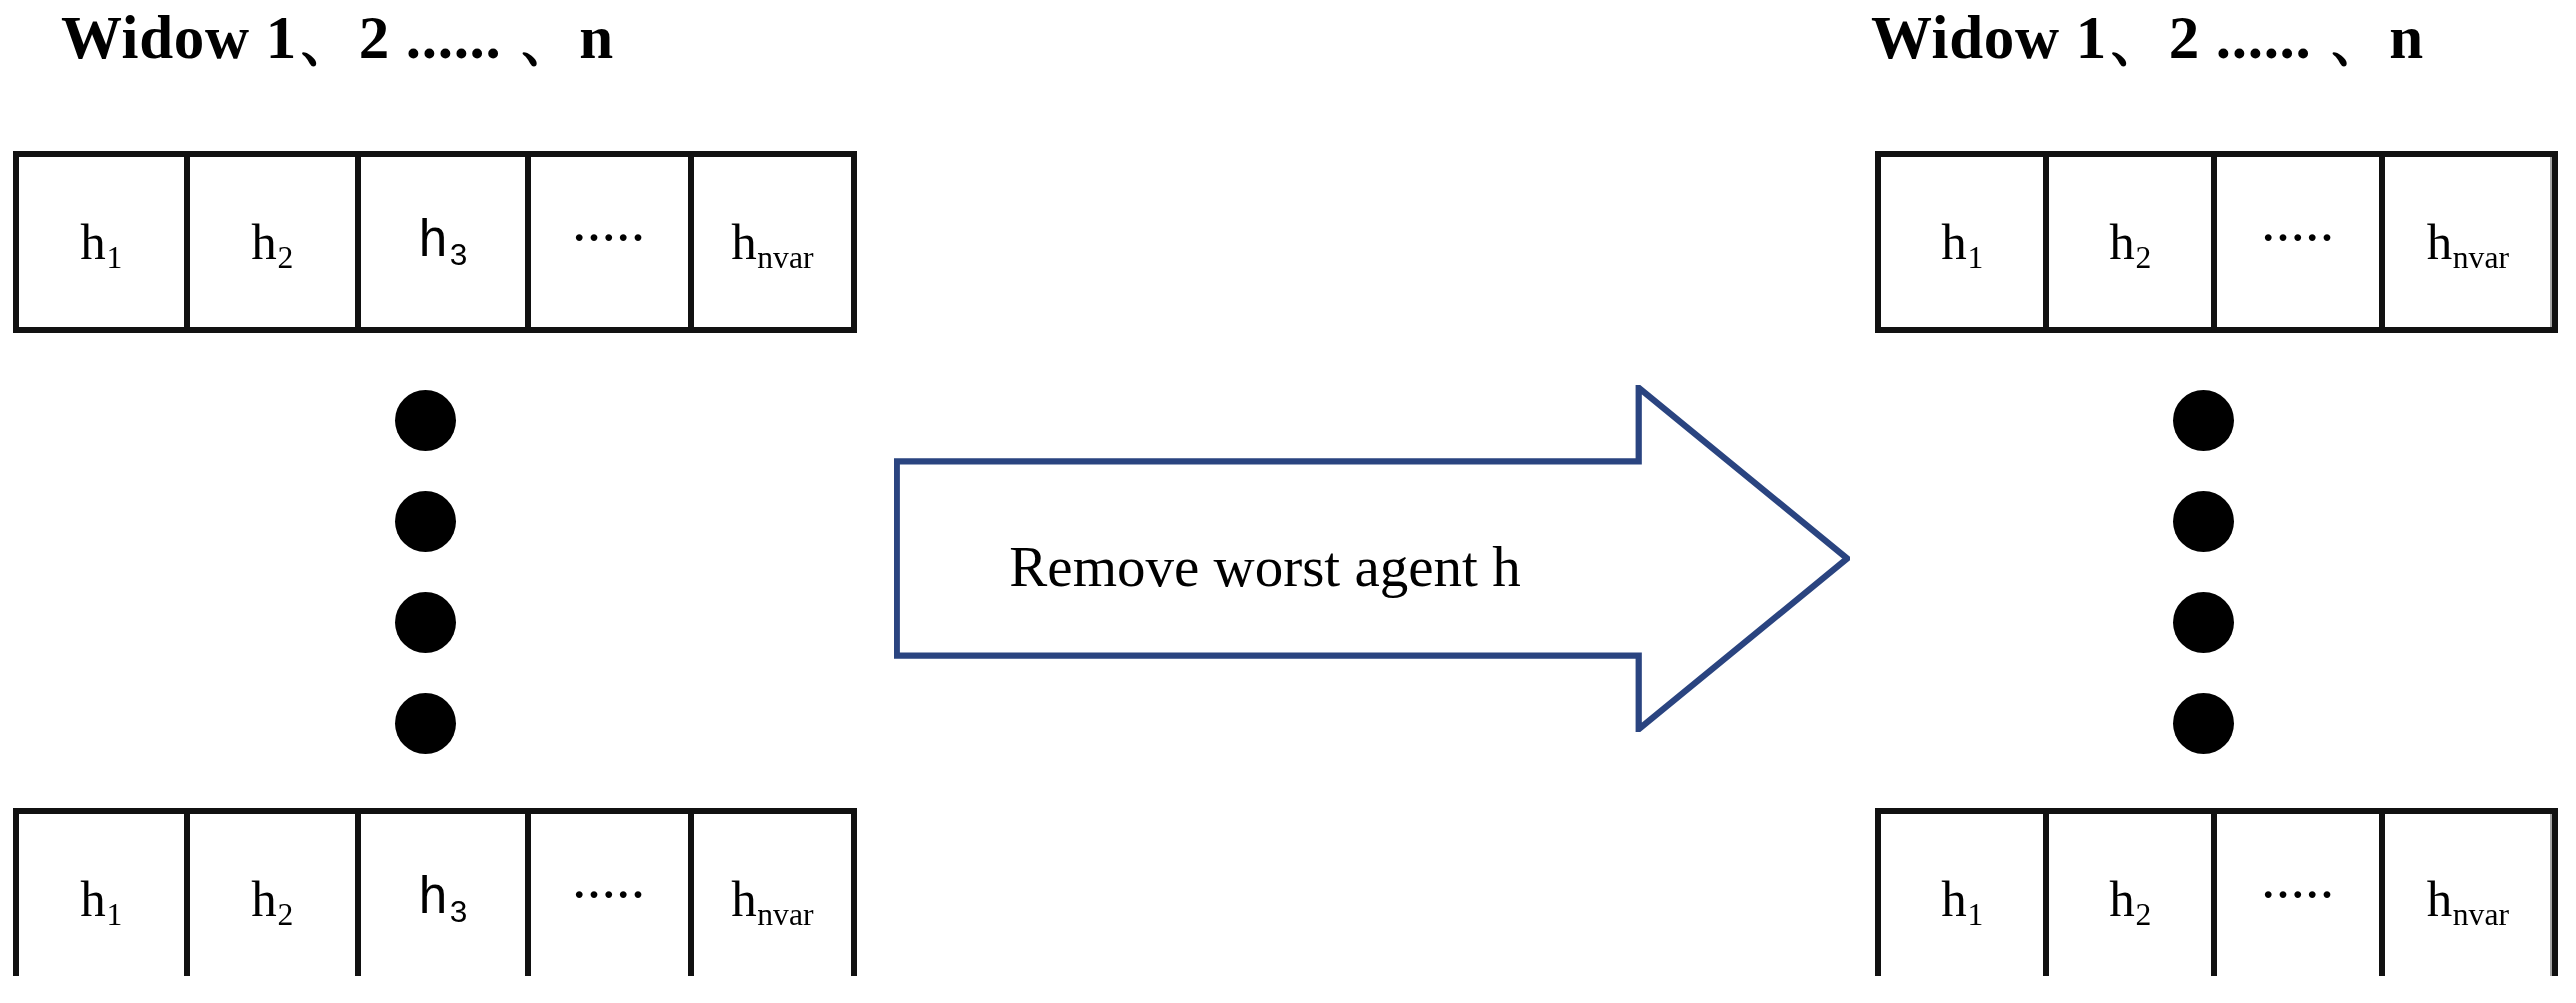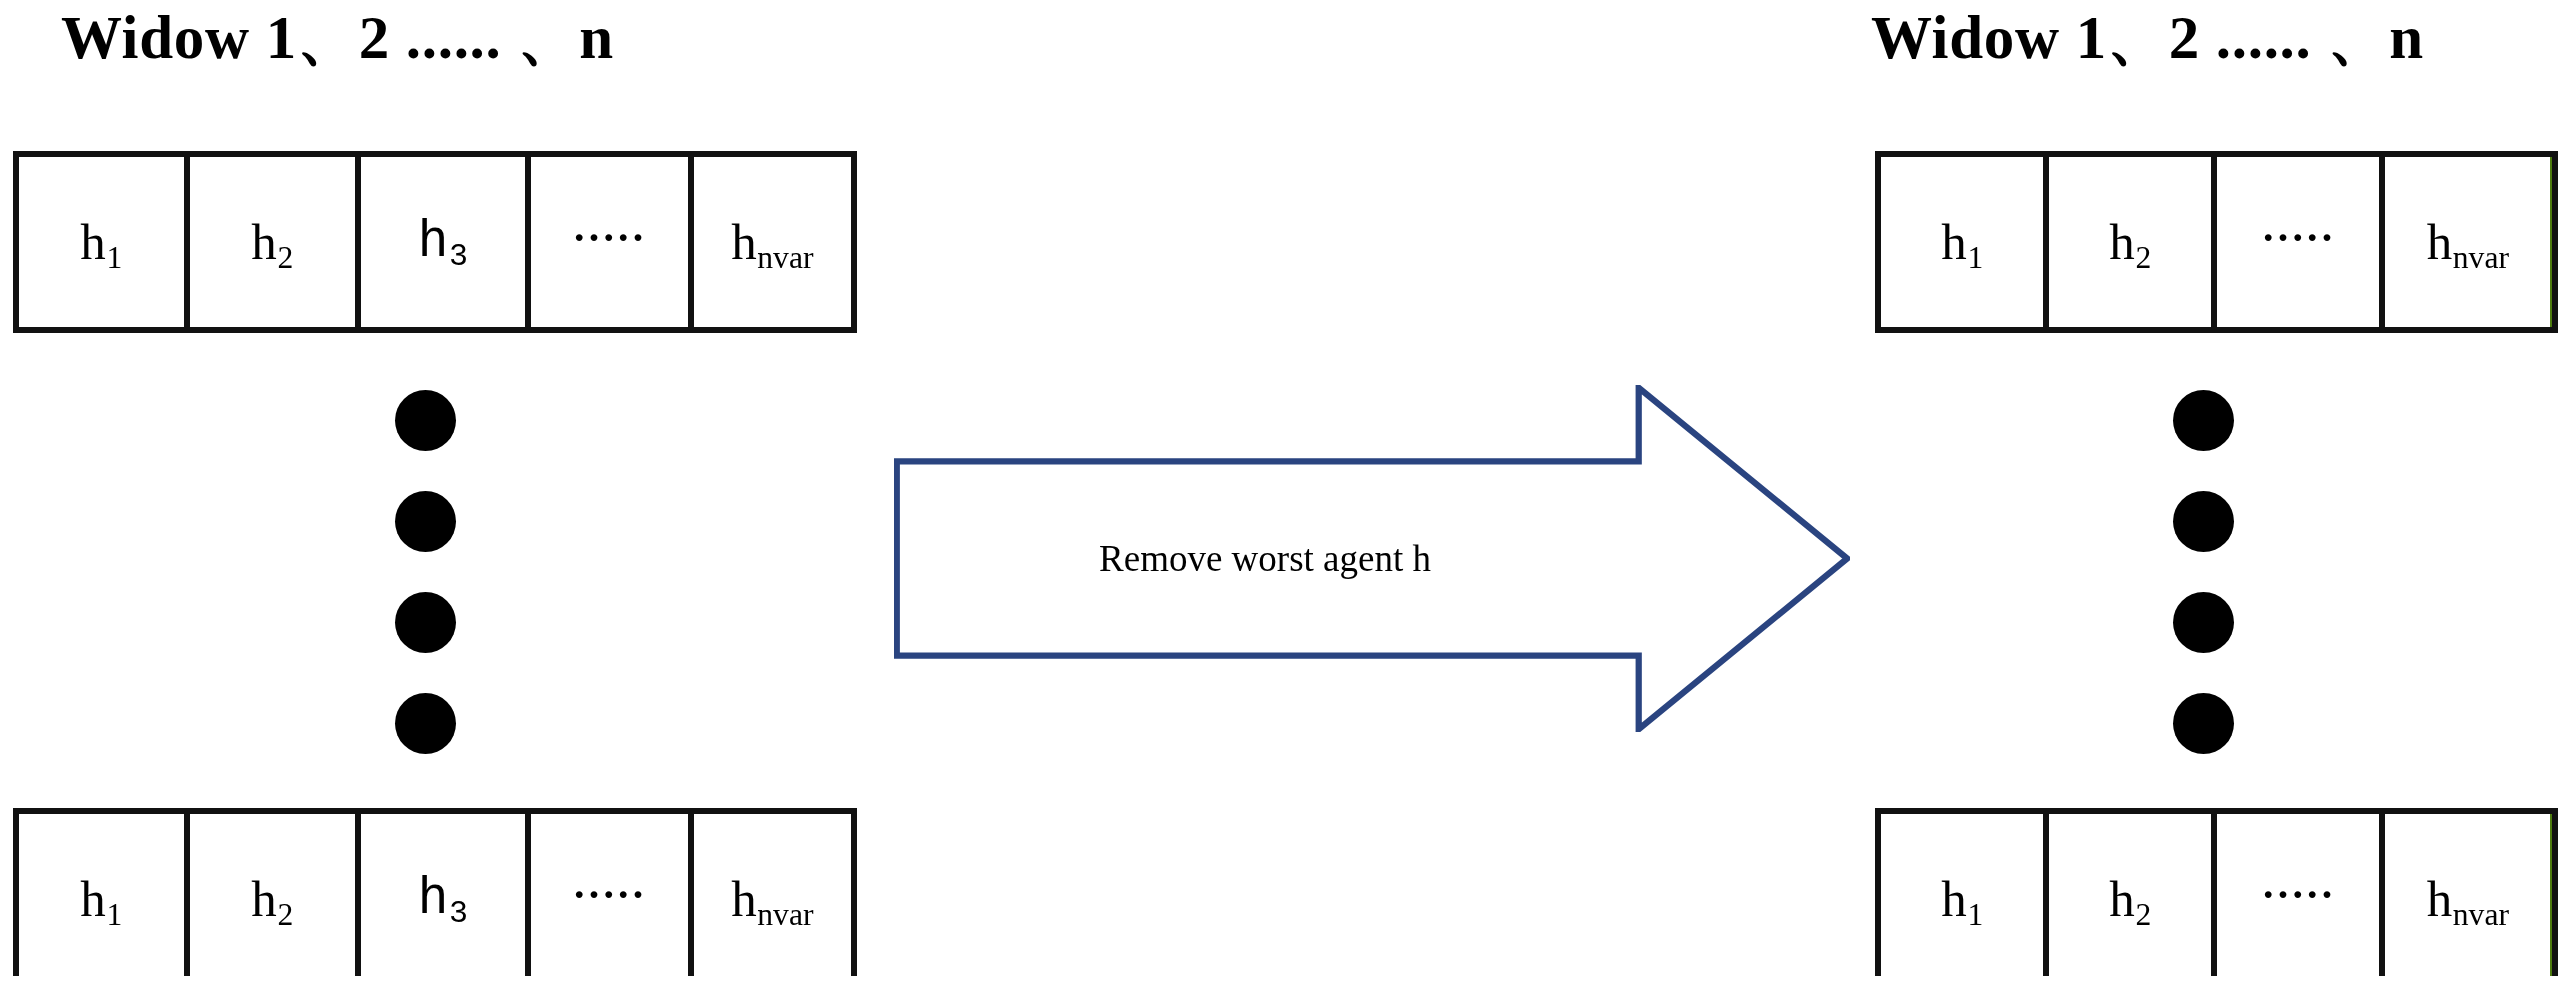--- a/index.html
+++ b/index.html
@@ -33,21 +33,21 @@
   }
   #title-left  { left: 61px;  top: 7px; }
   #title-right { left: 1871px; top: 7px; }
 
   
   .agent-table {
     position: absolute;
     display: flex;
     box-sizing: border-box;
     border: 6.2px solid #111111;
-    background: #4d7c0f;
+    background: #a3a3a3;
   }
   .agent-cell {
     box-sizing: border-box;
     border-right: 6.2px solid #111111;
     display: flex;
     align-items: center;
     justify-content: center;
     background: #ffffff;
     font-size: 51px;
     line-height: 1;
@@ -125,27 +125,27 @@
     position: absolute;
     left: 894px;
     top: 385px;
     width: 956px;
     height: 347px;
   }
   #arrow-svg { display: block; width: 100%; height: 100%; }
   #arrow-label {
     position: absolute;
     left: 0;
-    top: 0;
+    top: 8px;
     width: 742px;
     height: 347px;
     display: flex;
     align-items: center;
     justify-content: center;
-    font-size: 37px;
+    font-size: 57px;
     line-height: 1;
     white-space: nowrap;
     color: #000000;
   }
 </style>
 </head>
 <body>
 
 <div id="canvas">
 

